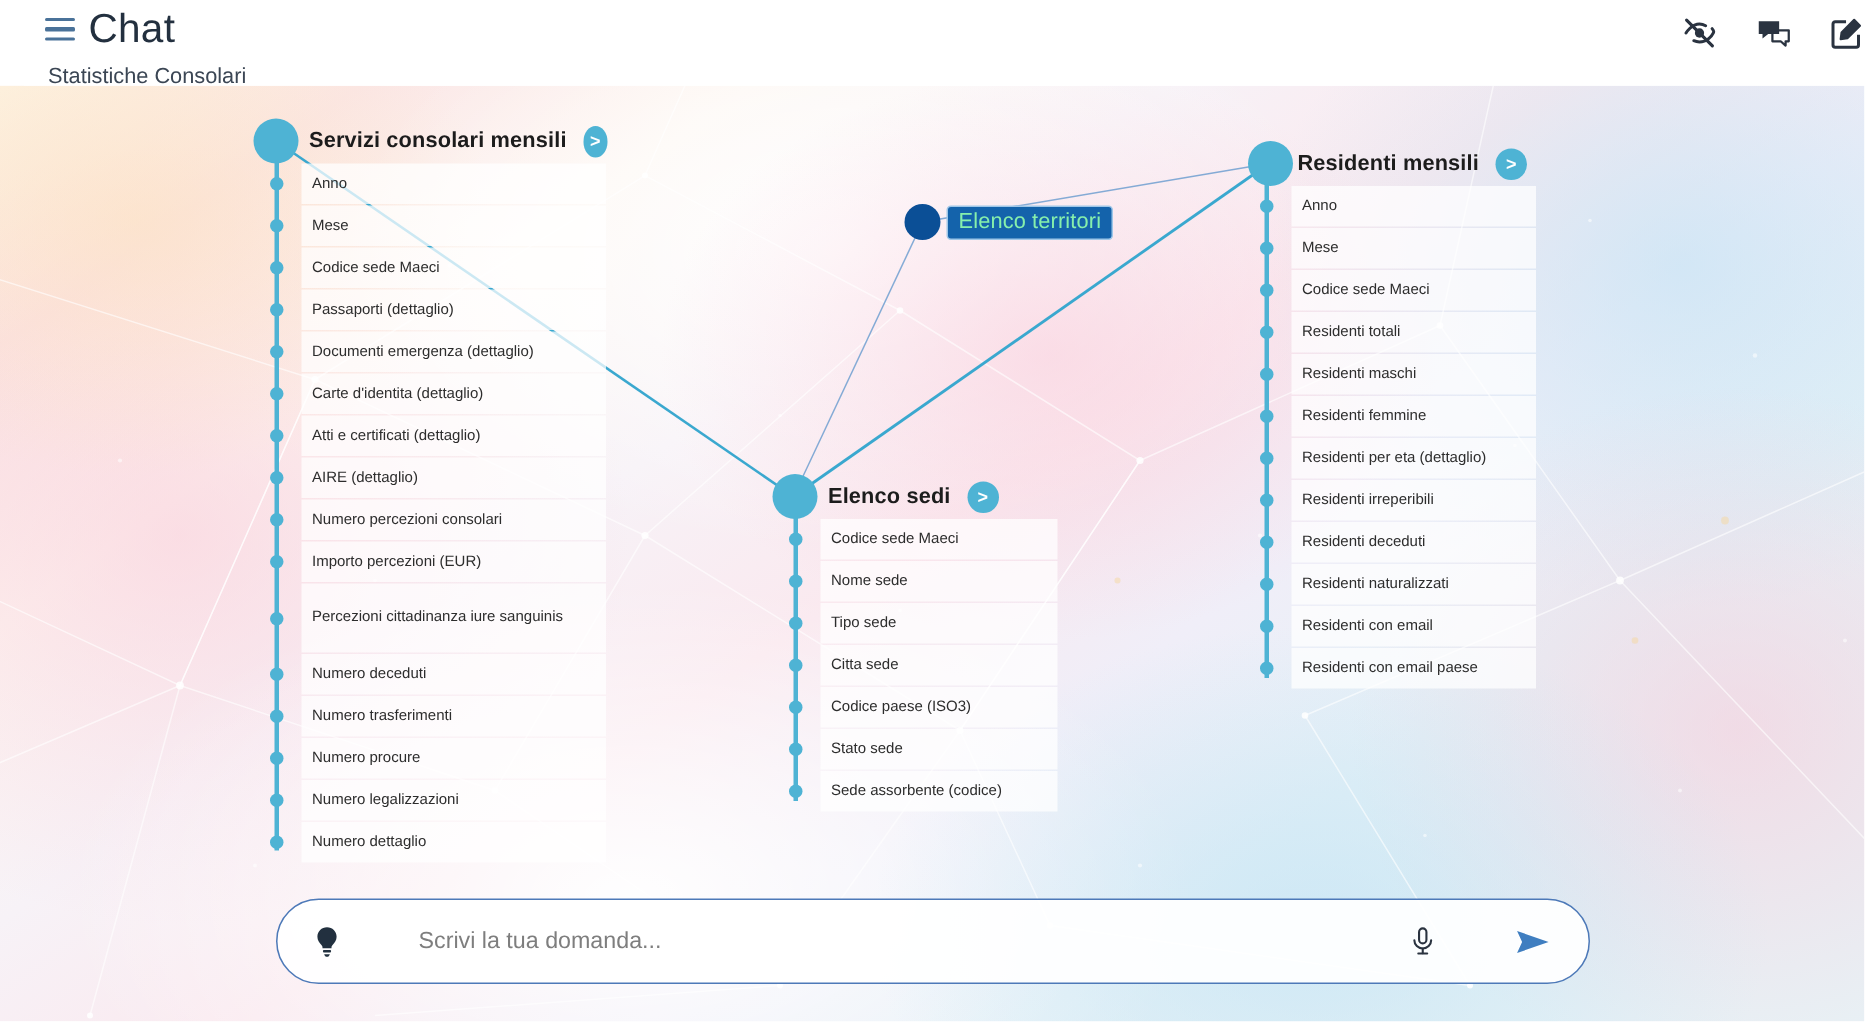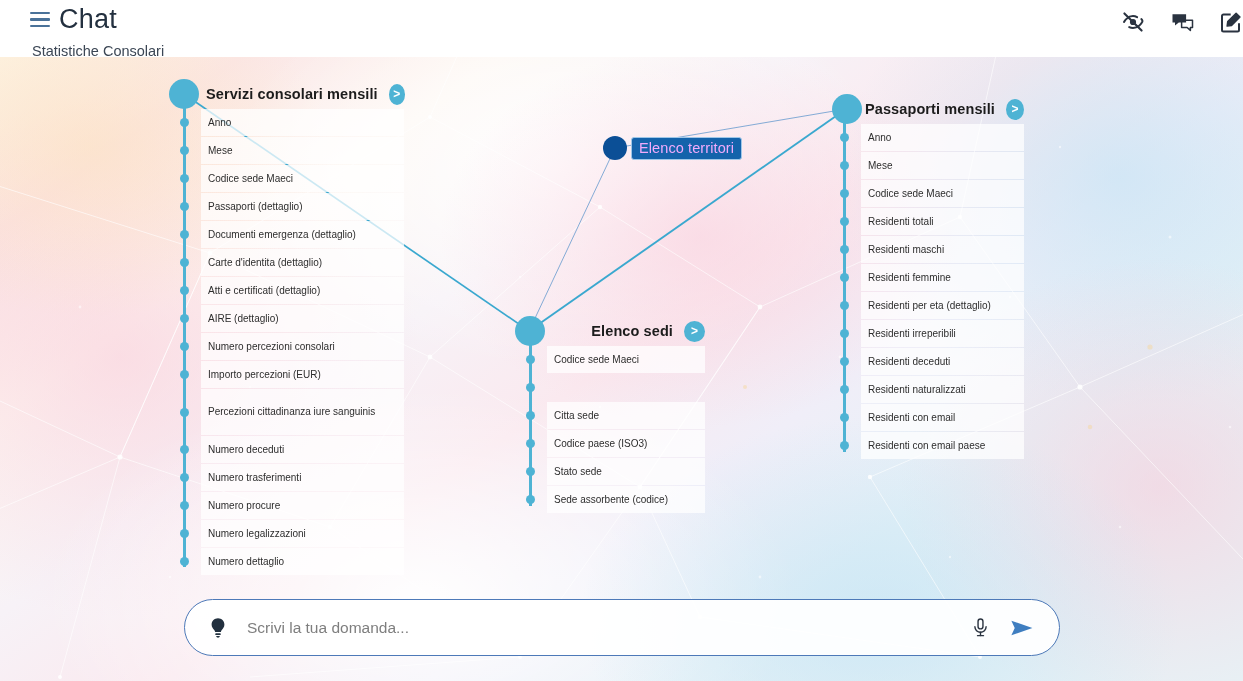--- a/index.html
+++ b/index.html
@@ -79,37 +79,36 @@
 
   .node {
     position: absolute;
     z-index: 12;
   }
   .node-head {
     position: relative;
     display: flex; align-items: center;
     height: 30px;
     white-space: nowrap;
-    justify-content: flex-end;
   }
   .node-dot {
     position: absolute;
     border-radius: 50%;
     background: #4eb3d4;
     box-shadow: 0 0 0 0 rgba(0,0,0,0);
   }
   .node-dot.big { width: 30px; height: 30px; }
   .node-dot.dark { background: #0b4f96; width: 24px; height: 24px; }
 
   .node-label {
     font-size: 14.5px; font-weight: 700; color: #1c1c1c;
     letter-spacing: 0.1px;
   }
   .node-label.selected {
-    background: #1463ab; color: #f0abfc;
+    background: #1463ab; color: #86efac;
     padding: 2px 7px 3px 7px;
     border: 1.5px solid #9fc7e8;
     border-radius: 3px;
     font-weight: 400;
     font-size: 14.5px;
     letter-spacing: 0.1px;
   }
   .expand-btn {
     width: 21px; height: 21px; border-radius: 50%;
     background: #4eb3d4;
@@ -160,20 +159,21 @@
   #composer {
     position: absolute;
     left: 184px; top: 599px;
     width: 876px; height: 57px;
     background: rgba(255,255,255,0.93);
     border: 1.4px solid #4d79b8;
     border-radius: 29px;
     display: flex; align-items: center;
     padding: 0 22px 0 20px;
     z-index: 30;
+    gap: 32px;
   }
   #bulb-icon { width: 26px; height: 26px; display: flex; align-items: center; justify-content: center; }
   #chat-input {
     flex: 1;
     border: none; outline: none; background: transparent;
     font-family: "Liberation Sans", sans-serif;
     font-size: 15.5px; color: #2b2b2b;
     margin-left: 14px;
   }
   #chat-input::placeholder { color: #7e7e7e; }
@@ -430,20 +430,25 @@
       <span class="expand-btn">&gt;</span>
     </div>
     <ul class="field-list" style="margin-left:14px; width:176px;">
       <span class="spine" style="left:0px;"></span>
       <li class="field-row">
         <span class="field-dot" style="left:-3px;"></span>
         <span class="field-box" style="margin-left:18px; width:158px;">Codice sede Maeci</span>
       </li>
       <li class="field-row">
         <span class="field-dot" style="left:-3px;"></span>
+        <span class="field-box" style="margin-left:18px; width:158px;">Nome sede</span>
+      </li>
+      <li class="field-row">
+        <span class="field-dot" style="left:-3px;"></span>
+        <span class="field-box" style="margin-left:18px; width:158px;">Tipo sede</span>
       </li>
       <li class="field-row">
         <span class="field-dot" style="left:-3px;"></span>
         <span class="field-box" style="margin-left:18px; width:158px;">Citta sede</span>
       </li>
       <li class="field-row">
         <span class="field-dot" style="left:-3px;"></span>
         <span class="field-box" style="margin-left:18px; width:165px;">Codice paese (ISO3)</span>
       </li>
       <li class="field-row">
@@ -453,21 +458,21 @@
       <li class="field-row">
         <span class="field-dot" style="left:-3px;"></span>
         <span class="field-box" style="margin-left:18px; width:170px;">Sede assorbente (codice)</span>
       </li>
     </ul>
   </div>
 
   <div class="node" id="node-residenti" style="left:832px; top:37px; width:192px;">
     <div class="node-head">
       <span class="node-dot big" style="left:0px; top:0px;"></span>
-      <span class="node-label" style="margin-left:33px;">Passaporti mensili</span>
+      <span class="node-label" style="margin-left:33px;">Residenti mensili</span>
       <span class="expand-btn">&gt;</span>
     </div>
     <ul class="field-list" style="margin-left:11px; width:181px;">
       <span class="spine" style="left:0px;"></span>
       <li class="field-row">
         <span class="field-dot" style="left:-3px;"></span>
         <span class="field-box" style="margin-left:18px; width:163px;">Anno</span>
       </li>
       <li class="field-row">
         <span class="field-dot" style="left:-3px;"></span>

